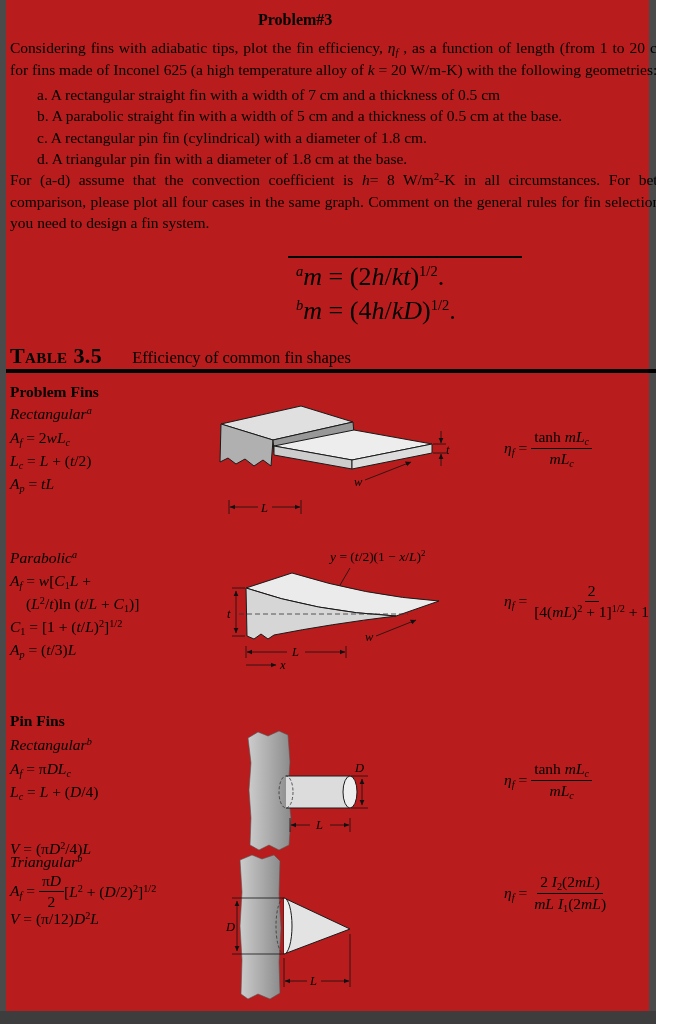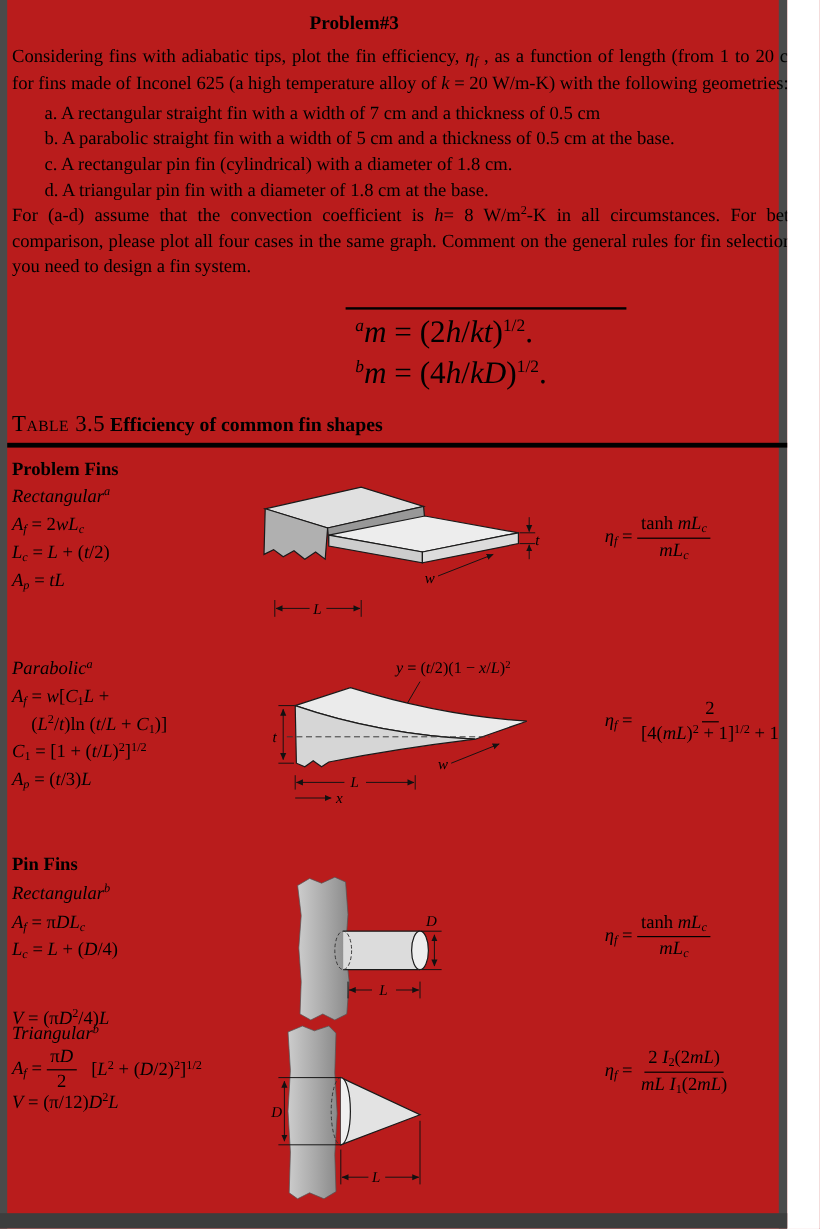--- a/index.html
+++ b/index.html
@@ -19,22 +19,22 @@
   .items{position:absolute;left:37px;top:84px;font-size:15.5px;line-height:21.3px}
   .outro{position:absolute;left:10px;top:169px;width:664px;font-size:15.5px;line-height:21.5px;text-align:justify}
 
   .eq-rule{position:absolute;left:288px;top:256px;width:234px;height:0;border-top:2.5px solid #000}
   .eq{position:absolute;left:296px;font-size:26px;white-space:nowrap}
   .eq .sp{font-size:0.56em;vertical-align:0.62em}
   .eq1{top:262px}
   .eq2{top:296px}
 
   .tbl-head{position:absolute;left:10px;top:343px;white-space:nowrap}
-  .tbl-label{font-variant:small-caps;font-weight:normal;font-size:19px;letter-spacing:.4px}
-  .tbl-title{font-weight:bold;font-size:16.5px;}
+  .tbl-label{font-variant:small-caps;font-weight:bold;font-size:22px;letter-spacing:.4px}
+  .tbl-title{font-weight:normal;font-size:16.5px;margin-left:26px}
   .tbl-rule{position:absolute;left:6px;top:369px;width:670px;height:4px;background:#000}
 
   .sec{position:absolute;left:10px;font-weight:bold;font-size:15.5px}
   .sec-straight{top:383px}
   .sec-pin{top:712px}
 
   .fline{position:absolute;font-size:15.5px;white-space:nowrap}
   .r1-name{left:10px;top:405px}
   .r1-l1{left:10px;top:429px}
   .r1-l2{left:10px;top:452px}
@@ -54,21 +54,21 @@
 
   .eta{position:absolute;display:flex;align-items:center;font-size:15.5px;white-space:nowrap}
   .r1-eta{left:504px;top:428px}
   .r2-eta{left:504px;top:582px}
   .r3-eta{left:504px;top:760px}
   .r4-eta{left:504px;top:873px}
 
   .frac{display:inline-flex;flex-direction:column;align-items:center;margin-left:4px;vertical-align:middle}
   .frac .num{padding:0 3px 1px;border-bottom:1.3px solid #000;text-align:center}
   .frac .den{padding:1px 3px 0;text-align:right}
-  .rest{margin-left:12px}
+  .rest{margin-left:0}
 
   .fig{position:absolute}
   .fig1{left:203px;top:400px}
   .fig2{left:226px;top:548px}
   .fig3{left:238px;top:726px}
   .fig4{left:224px;top:852px}
   .curve-label{position:absolute;left:330px;top:549px;font-size:13.5px;white-space:nowrap}
   .fig text{font-family:"Liberation Serif","DejaVu Serif",serif;font-style:italic;font-size:12.5px;fill:#000}
 </style>
 </head>

